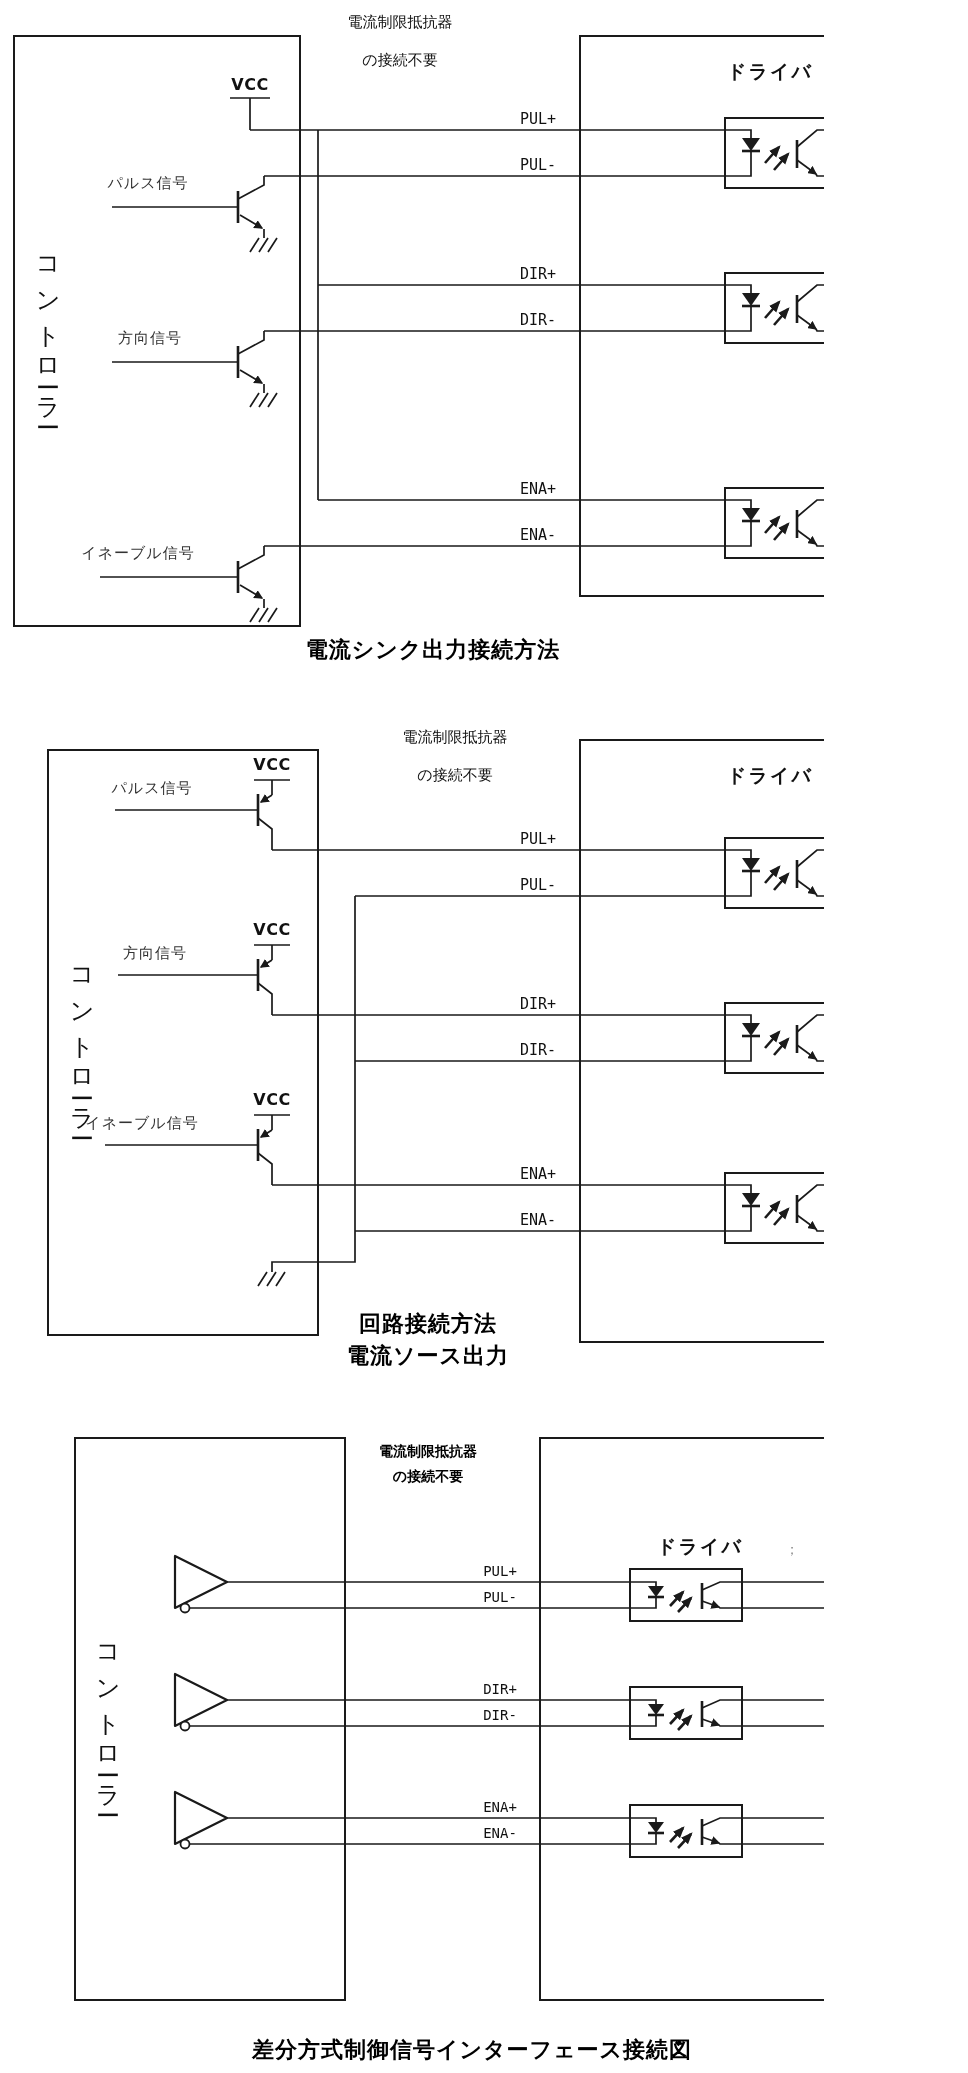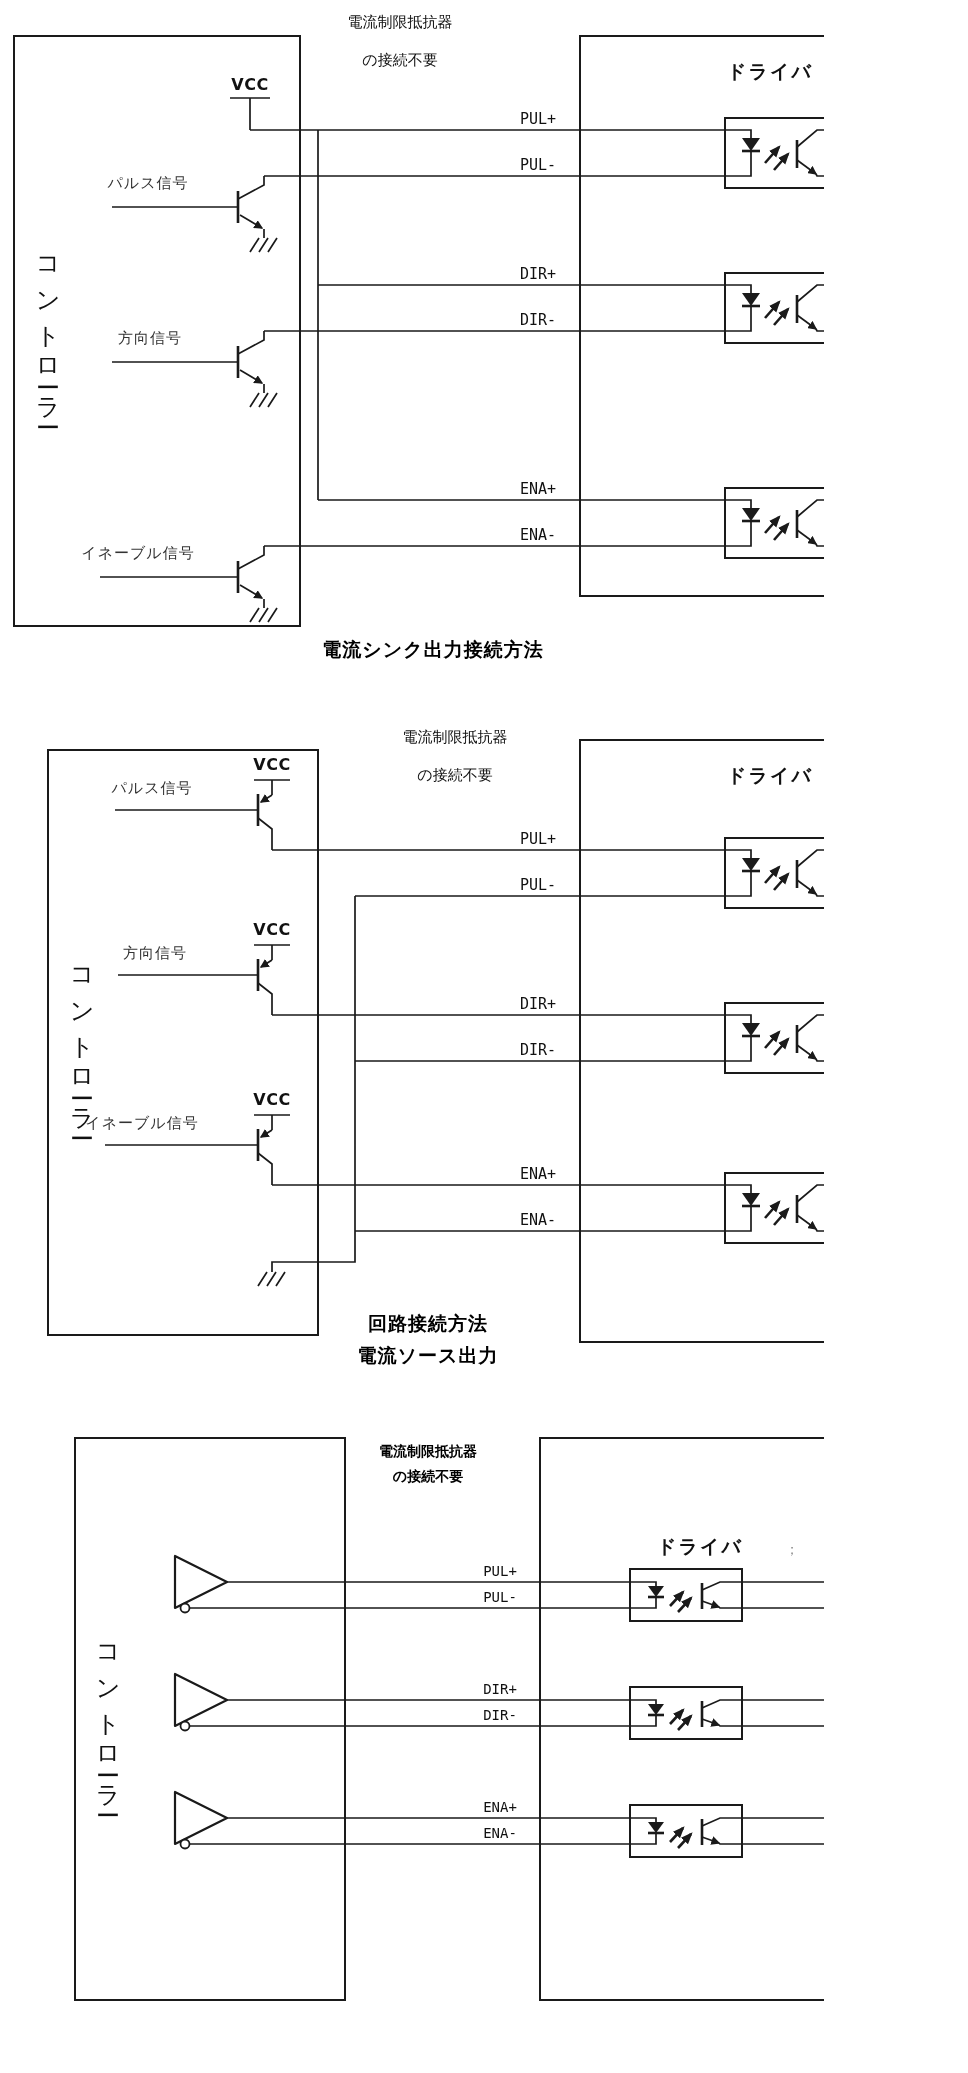--- a/index.html
+++ b/index.html
@@ -4,21 +4,21 @@
 <style>
   * { margin:0; padding:0; box-sizing:border-box; }
   html,body { background:#ffffff; }
   body { font-family:"DejaVu Sans", sans-serif; color:#1a1a1a; }
   .page { position:relative; width:824px; height:2073px; background:#ffffff; overflow:hidden; }
   .page > svg { position:absolute; left:0; top:0; }
 
   .lbl { position:absolute; transform:translate(-50%,-50%); white-space:nowrap; color:#111; }
   .note  { font-size:15px; color:#111; }
   .note-b{ font-size:14px; font-weight:bold; color:#000; }
-  .cap   { font-size:19px; font-weight:600; color:#000; letter-spacing:1px; }
+  .cap   { font-size:22px; font-weight:600; color:#000; letter-spacing:1px; }
   .drv   { font-size:19px; font-weight:600; letter-spacing:2px; }
   .drv-sfx { font-size:14px; color:#8a8a8a; }
   .vcc   { font-size:16px; font-weight:600; letter-spacing:0.5px; }
   .sig   { font-size:15px; color:#333; letter-spacing:1px; }
   .pin   { font-family:"DejaVu Sans Mono", monospace; font-size:15px; color:#111; }
   .pin-s { font-family:"DejaVu Sans Mono", monospace; font-size:14px; color:#111; }
   .vert  { writing-mode:vertical-rl; font-size:24px; letter-spacing:6px; color:#111; }
 
   .wire { fill:none; stroke:#1a1a1a; stroke-width:1.7; }
   .box  { fill:none; stroke:#1a1a1a; stroke-width:2;   }
@@ -188,14 +188,15 @@
   <div class="lbl note-b" style="left:428px; top:1477px;">の接続不要</div>
   <div class="lbl vert" style="left:108px; top:1719px;">コントローラー</div>
   <div class="lbl drv" style="left:700px; top:1547px;">ドライバ</div>
   <div class="lbl drv-sfx" style="left:792px; top:1550px;">；</div>
   <div class="lbl pin-s" style="left:500px; top:1571px;">PUL+</div>
   <div class="lbl pin-s" style="left:500px; top:1597px;">PUL-</div>
   <div class="lbl pin-s" style="left:500px; top:1689px;">DIR+</div>
   <div class="lbl pin-s" style="left:500px; top:1715px;">DIR-</div>
   <div class="lbl pin-s" style="left:500px; top:1807px;">ENA+</div>
   <div class="lbl pin-s" style="left:500px; top:1833px;">ENA-</div>
+  <div class="lbl cap" style="left:472px; top:2050px;">差分方式制御信号インターフェース接続図</div>
 
 </div>
 
 </body></html>

